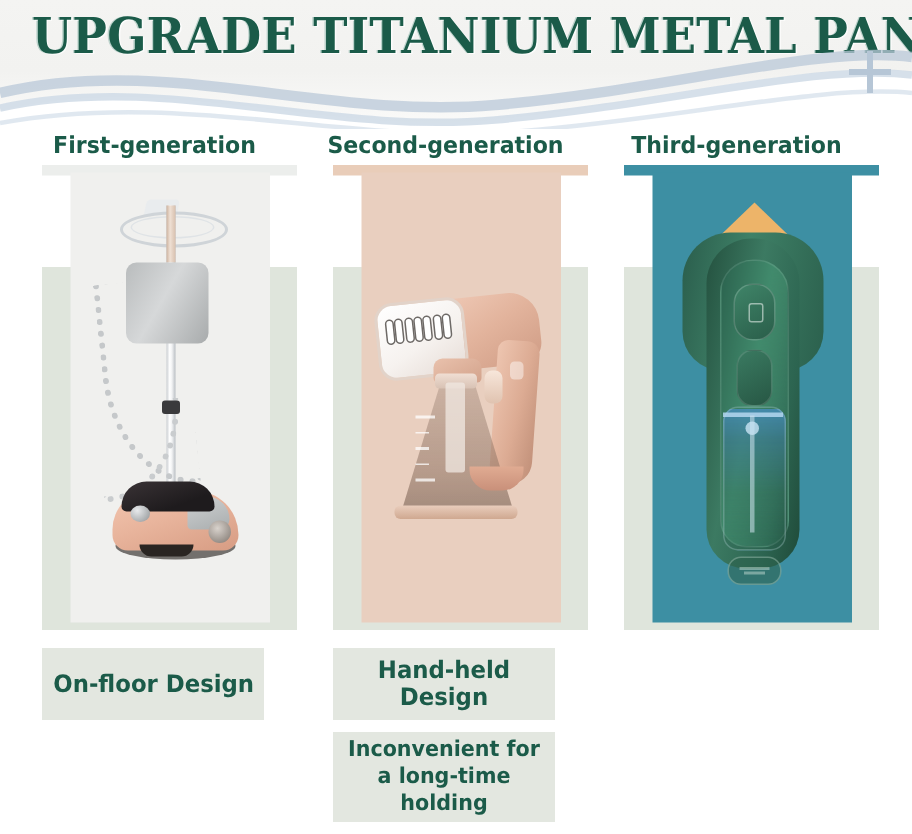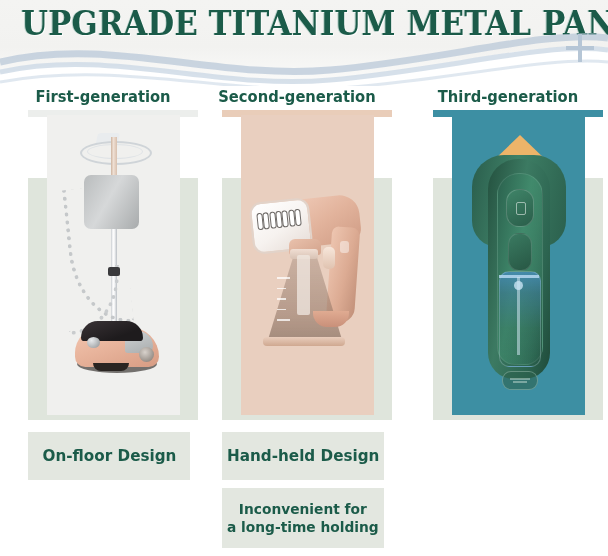--- a/index.html
+++ b/index.html
@@ -37,21 +37,21 @@
   .plus:before,.plus:after{
     content:"";position:absolute;background:#b6c6d6;
   }
   .plus:before{left:0;top:12px;width:28px;height:4px;}
   .plus:after{left:12px;top:0;width:4px;height:28px;}
 
   
   .col{position:absolute;top:0;width:190px;height:556px;}
   .col.c1{left:8px;}
   .col.c2{left:202px;}
-  .col.c3{left:413px;}
+  .col.c3{left:396px;}
 
   .colhead{
     position:absolute;top:88px;left:0;width:190px;
     text-align:center;
     font-family:"DejaVu Sans", sans-serif;
     font-weight:bold;font-size:15.5px;
     color:#1b5b49;
     white-space:nowrap;
     transform:scaleX(0.95);
   }
@@ -61,21 +61,21 @@
   .sageband{
     position:absolute;top:178px;left:20px;width:170px;height:242px;
     background:#dfe5dc;
   }
   .panel{
     position:absolute;top:115px;left:39px;width:133px;height:300px;
   }
 
   
   .capbox{
-    position:absolute;left:20px;width:162px;height:48px;
+    position:absolute;left:20px;width:148px;height:48px;
     background:#e3e7e0;
     display:flex;align-items:center;justify-content:center;
     text-align:center;
   }
   .capbox.main{top:432px;}
   .capbox.sub{top:488px;height:60px;}
   .captext{
     font-family:"DejaVu Sans", sans-serif;
     font-weight:bold;color:#1b5b49;
     font-size:16px;line-height:1.12;

